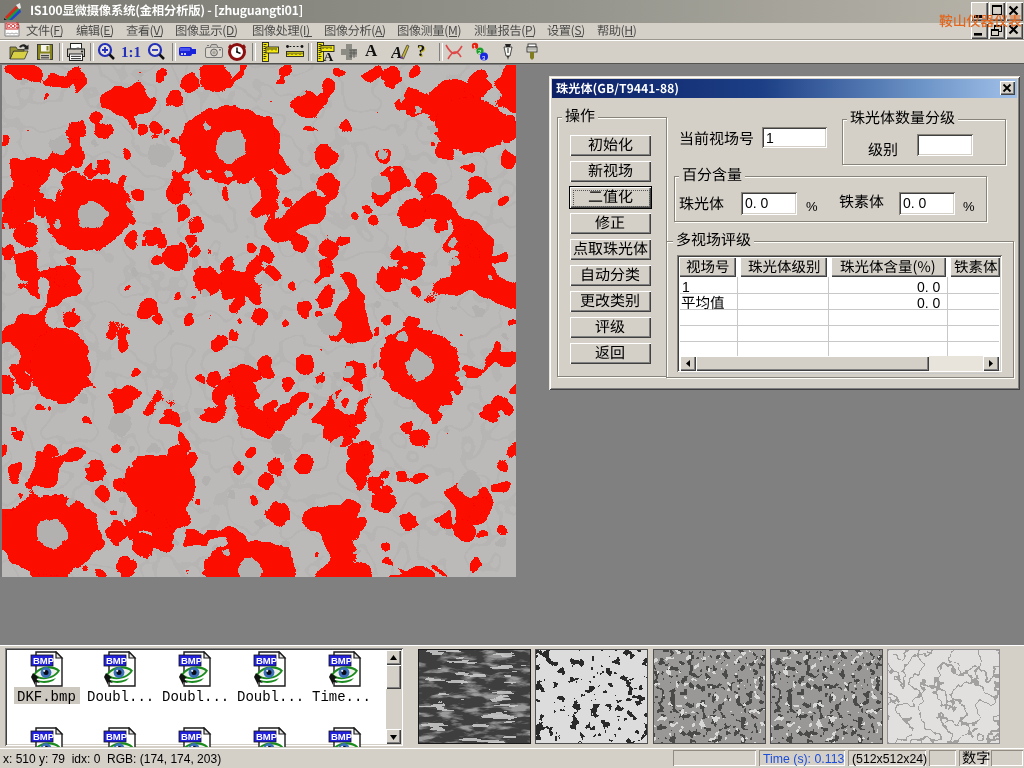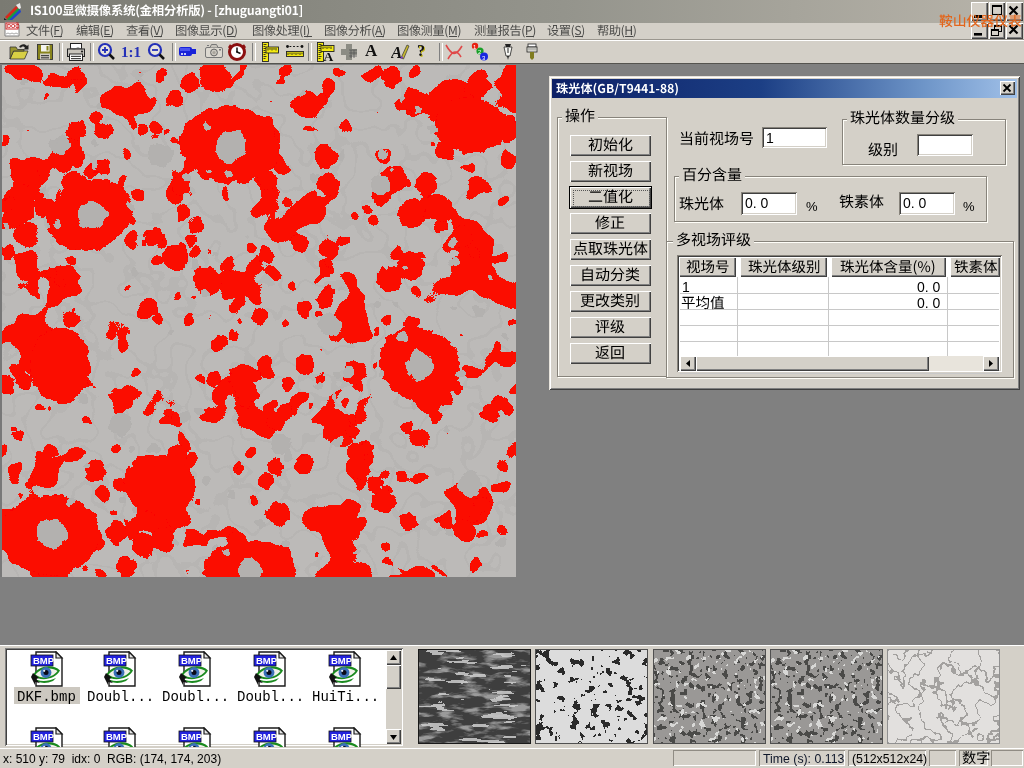--- a/index.html
+++ b/index.html
@@ -744,21 +744,21 @@
     <use href="#bmpic"></use>
   </svg>
 <svg class="abs" style="left:327px;top:727px" width="36" height="20" viewBox="0 0 34 20">
     <use href="#bmpic"></use>
   </svg>
 <div style="position:absolute;left:14px;top:687px;width:66px;height:17px;background:#ccc8c0;"></div>
 <div style="position:absolute;left:17px;top:689px;font:400 14px 'Liberation Mono', sans-serif;color:#000;white-space:pre;z-index:5">DKF.bmp</div>
 <div style="position:absolute;left:87px;top:689px;font:400 14px 'Liberation Mono', sans-serif;color:#000;white-space:pre;z-index:5">Doubl...</div>
 <div style="position:absolute;left:162px;top:689px;font:400 14px 'Liberation Mono', sans-serif;color:#000;white-space:pre;z-index:5">Doubl...</div>
 <div style="position:absolute;left:237px;top:689px;font:400 14px 'Liberation Mono', sans-serif;color:#000;white-space:pre;z-index:5">Doubl...</div>
-<div style="position:absolute;left:312px;top:689px;font:400 14px 'Liberation Mono', sans-serif;color:#000;white-space:pre;z-index:5">HuiTi...</div>
+<div style="position:absolute;left:312px;top:689px;font:400 14px 'Liberation Mono', sans-serif;color:#000;white-space:pre;z-index:5">Time...</div>
 <div style="position:absolute;left:386px;top:650px;width:15px;height:94px;background:#d4d0c8;"></div>
 <div style="position:absolute;left:386px;top:650px;width:15px;height:15px;z-index:6;box-shadow:inset 1px 1px 0 #ffffff, inset -1px -1px 0 #404040, inset -2px -2px 0 #808080;background:#d4d0c8;"><svg width="15" height="15" viewBox="0 0 15 15">
       <path d="M7.5 5 L11 10 L4 10 Z" fill="#000"></path>
     </svg></div>
 <div style="position:absolute;left:386px;top:729px;width:15px;height:15px;z-index:6;box-shadow:inset 1px 1px 0 #ffffff, inset -1px -1px 0 #404040, inset -2px -2px 0 #808080;background:#d4d0c8;"><svg width="15" height="15" viewBox="0 0 15 15">
       <path d="M4 6 L11 6 L7.5 11 Z" fill="#000"></path>
     </svg></div>
 <div style="position:absolute;left:386px;top:665px;width:15px;height:24px;box-shadow:inset 1px 1px 0 #ffffff, inset -1px -1px 0 #404040, inset -2px -2px 0 #808080;background:#d4d0c8;z-index:6;"></div>
 <svg class="abs" style="left:418px;top:649px" width="113" height="95" viewBox="0 0 113 95">
     <defs>
@@ -864,21 +864,21 @@
 </filter>
     </defs>
 <rect width="113" height="95" fill="#e2e0de"></rect>
 <rect width="113" height="95" filter="url(#t5)" opacity="0.75"></rect>
 <rect x="0.5" y="0.5" width="112" height="94" fill="none" stroke="#909090"></rect>
   </svg>
 <div style="position:absolute;left:0;top:748px;width:1024px;height:20px;background:#d4d0c8;box-shadow:inset 0 1px 0 #fff;"></div>
 <div style="position:absolute;left:3px;top:752px;font:400 12px 'Liberation Sans', sans-serif;color:#000;white-space:pre;z-index:5">x: 510 y: 79  idx: 0  RGB: (174, 174, 203)</div>
 <div style="position:absolute;left:673px;top:750px;width:83px;height:16px;box-shadow:inset 1px 1px 0 #908c84, inset -1px -1px 0 #fff;background:#d4d0c8;"></div>
 <div style="position:absolute;left:759px;top:750px;width:86px;height:16px;box-shadow:inset 1px 1px 0 #908c84, inset -1px -1px 0 #fff;background:#d4d0c8;"></div>
-<div style="position:absolute;left:763px;top:752px;font:400 12.3px 'Liberation Sans', sans-serif;color:#0f172a;white-space:pre;z-index:5">Time (s): 0.113</div>
+<div style="position:absolute;left:763px;top:752px;font:400 12.3px 'Liberation Sans', sans-serif;color:#1d4ed8;white-space:pre;z-index:5">Time (s): 0.113</div>
 <div style="position:absolute;left:848px;top:750px;width:78px;height:16px;box-shadow:inset 1px 1px 0 #908c84, inset -1px -1px 0 #fff;background:#d4d0c8;"></div>
 <div style="position:absolute;left:852px;top:752px;font:400 12.3px 'Liberation Sans', sans-serif;color:#000;white-space:pre;z-index:5">(512x512x24)</div>
 <div style="position:absolute;left:929px;top:750px;width:27px;height:16px;box-shadow:inset 1px 1px 0 #908c84, inset -1px -1px 0 #fff;background:#d4d0c8;"></div>
 <div style="position:absolute;left:959px;top:750px;width:29px;height:16px;box-shadow:inset 1px 1px 0 #908c84, inset -1px -1px 0 #fff;background:#d4d0c8;"></div>
 <div style="position:absolute;left:962px;top:751px;width:30px;height:18px;z-index:5">
     <svg width="30" height="18" viewBox="0 0 30 18" style="position:absolute;left:0;top:0">
       <path transform="translate(0,12)" fill="#000" d="M6.3 -11.7C6 -11.1 5.6 -10.3 5.2 -9.8L5.9 -9.4C6.3 -9.9 6.8 -10.6 7.2 -11.3ZM1.2 -11.3C1.6 -10.7 2 -9.9 2.1 -9.4L2.9 -9.7C2.8 -10.3 2.4 -11 2 -11.6ZM5.8 -3.7C5.5 -3 5 -2.3 4.5 -1.8C4 -2.1 3.4 -2.3 2.9 -2.6C3.1 -2.9 3.3 -3.3 3.5 -3.7ZM1.6 -2.2C2.3 -1.9 3 -1.5 3.7 -1.2C2.8 -0.5 1.7 -0.1 0.6 0.2C0.8 0.4 1 0.8 1.1 1C2.4 0.7 3.6 0.1 4.6 -0.7C5.1 -0.4 5.5 -0.2 5.9 0.1L6.5 -0.6C6.2 -0.8 5.8 -1.1 5.3 -1.3C6.1 -2.2 6.7 -3.2 7 -4.4L6.4 -4.6L6.3 -4.6H3.9L4.3 -5.3L3.3 -5.5C3.2 -5.2 3.1 -4.9 2.9 -4.6H1V-3.7H2.5C2.2 -3.1 1.9 -2.6 1.6 -2.2ZM3.6 -11.9V-9.3H0.7V-8.4H3.3C2.6 -7.5 1.5 -6.6 0.6 -6.2C0.8 -6 1 -5.6 1.1 -5.4C2 -5.8 2.9 -6.6 3.6 -7.5V-5.7H4.6V-7.7C5.3 -7.2 6.2 -6.5 6.5 -6.2L7.1 -6.9C6.8 -7.2 5.6 -8 4.9 -8.4H7.5V-9.3H4.6V-11.9ZM8.9 -11.8C8.6 -9.3 7.9 -6.9 6.8 -5.4C7.1 -5.3 7.5 -5 7.6 -4.8C8 -5.3 8.3 -5.9 8.6 -6.6C8.9 -5.2 9.3 -3.9 9.9 -2.8C9.1 -1.5 8 -0.4 6.4 0.3C6.6 0.5 6.9 1 7 1.2C8.4 0.4 9.5 -0.6 10.4 -1.8C11.1 -0.6 12 0.3 13.1 1C13.2 0.7 13.6 0.4 13.8 0.2C12.6 -0.5 11.7 -1.5 10.9 -2.8C11.7 -4.3 12.2 -6 12.5 -8.2H13.5V-9.2H9.4C9.6 -10 9.8 -10.8 9.9 -11.7ZM11.5 -8.2C11.3 -6.5 10.9 -5.1 10.4 -3.9C9.9 -5.2 9.5 -6.6 9.2 -8.2Z M20.7 -5.2V-4.3H15.2V-3.2H20.7V-0.2C20.7 0 20.7 0.1 20.4 0.1C20.1 0.1 19.2 0.1 18.3 0.1C18.5 0.3 18.7 0.8 18.7 1.1C19.9 1.1 20.7 1.1 21.2 1C21.7 0.8 21.9 0.5 21.9 -0.2V-3.2H27.4V-4.3H21.9V-4.8C23.1 -5.5 24.4 -6.4 25.3 -7.3L24.5 -7.9L24.3 -7.8H17.5V-6.8H23.2C22.5 -6.2 21.6 -5.6 20.7 -5.2ZM20.2 -11.7C20.5 -11.3 20.8 -10.9 20.9 -10.5H15.3V-7.5H16.4V-9.4H26.2V-7.5H27.3V-10.5H22.2C22 -10.9 21.6 -11.6 21.3 -12Z"></path>
     </svg>
   </div>
 <div style="position:absolute;left:991px;top:750px;width:32px;height:16px;box-shadow:inset 1px 1px 0 #908c84, inset -1px -1px 0 #fff;background:#d4d0c8;"></div>

